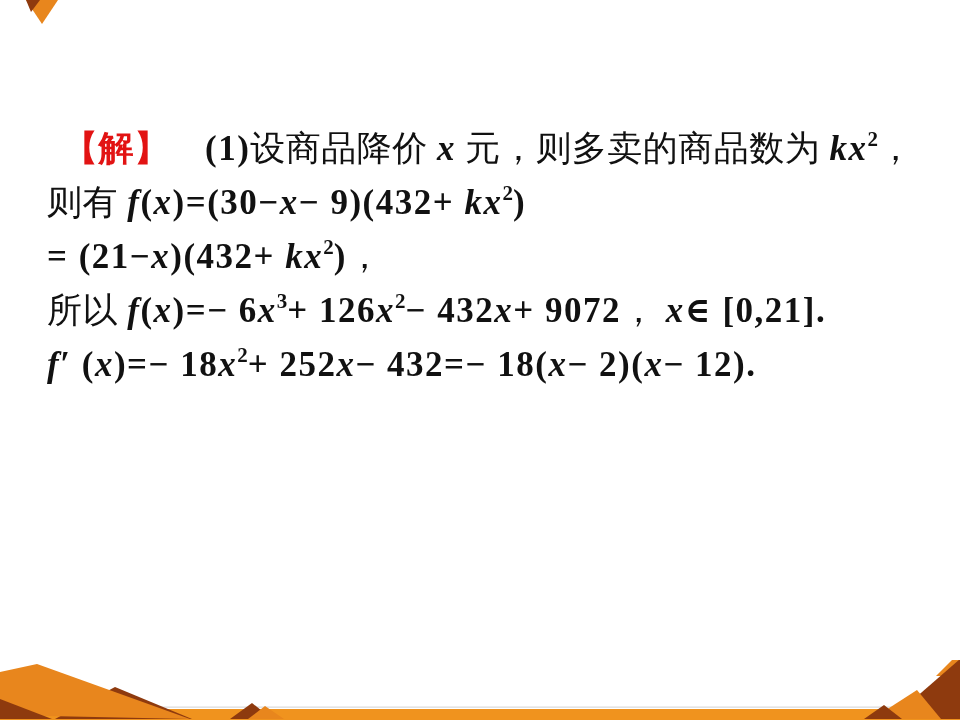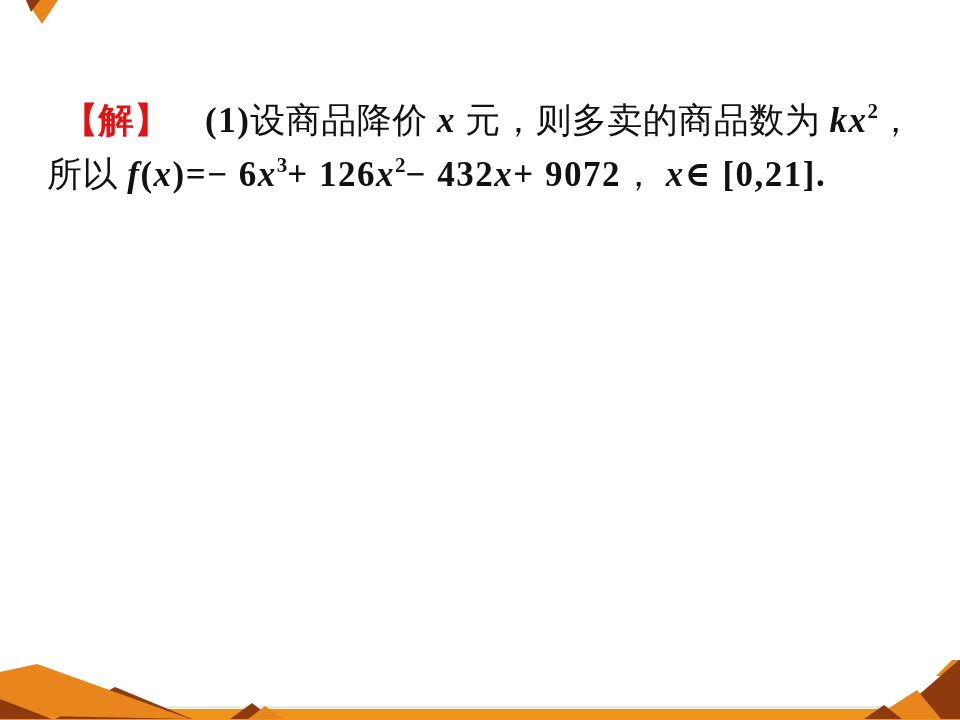--- a/index.html
+++ b/index.html
@@ -9,21 +9,21 @@
     background: #ffffff;
     font-family: "Liberation Serif", "DejaVu Serif", serif;
   }
   .slide { position: absolute; inset: 0; width: 960px; height: 720px; background: #ffffff; }
 
   .text-block { position: absolute; left: 47px; top: 96px; width: 890px; }
   .line {
     font-size: 35px; line-height: 50px; color: #111111;
     white-space: nowrap; letter-spacing: 0.5px;
   }
-  .text-block .line:nth-child(1) { padding-left: 16px; }
+  .text-block .line:nth-child(1) { padding-left: 16px; margin-top: 28px; }
   .text-block .line:nth-child(8) { padding-left: 20px; }
 
   .red { color: #E21313; font-weight: bold; }
   .cn  { font-weight: normal; }
   .m   { font-weight: bold; letter-spacing: 1.5px; }
   .mi  { font-weight: bold; font-style: italic; letter-spacing: 1.5px; }
   .sup { font-weight: bold; font-size: 21px; position: relative; top: -14px; letter-spacing: 0; }
 
   .deco { position: absolute; pointer-events: none; }
   .deco-top-left { left: 0; top: 0; }
@@ -34,21 +34,24 @@
 
 <div class="slide">
 
   <svg class="deco deco-top-left" width="80" height="30" viewBox="0 0 80 30">
     <polygon points="26,0 58,0 42,24" fill="#E8861D"></polygon>
     <polygon points="26,0 40,0 31,12" fill="#8E3A0E"></polygon>
   </svg>
 
   <div class="text-block">
       <div class="line"><span class="red">【解】</span><span class="cn">　</span><span class="m">(1)</span><span class="cn">设商品降价 </span><span class="mi">x</span><span class="cn"> 元，则多卖的商品数为 </span><span class="mi">kx</span><span class="sup">2</span><span class="cn">，</span></div>
+      <div class="line"><span class="cn">则有 </span><span class="mi">f</span><span class="m">(</span><span class="mi">x</span><span class="m">)=(30−</span><span class="mi">x</span><span class="m">− 9)(432+ </span><span class="mi">kx</span><span class="sup">2</span><span class="m">)</span></div>
+      <div class="line"><span class="m">= (21−</span><span class="mi">x</span><span class="m">)(432+ </span><span class="mi">kx</span><span class="sup">2</span><span class="m">)</span><span class="cn">，</span></div>
       <div class="line"><span class="cn">所以 </span><span class="mi">f</span><span class="m">(</span><span class="mi">x</span><span class="m">)=− 6</span><span class="mi">x</span><span class="sup">3</span><span class="m">+ 126</span><span class="mi">x</span><span class="sup">2</span><span class="m">− 432</span><span class="mi">x</span><span class="m">+ 9072</span><span class="cn">， </span><span class="mi">x</span><span class="m">∈ [0,21].</span></div>
+      <div class="line"><span class="mi">f</span><span class="m">′ (</span><span class="mi">x</span><span class="m">)=− 18</span><span class="mi">x</span><span class="sup">2</span><span class="m">+ 252</span><span class="mi">x</span><span class="m">− 432=− 18(</span><span class="mi">x</span><span class="m">− 2)(</span><span class="mi">x</span><span class="m">− 12).</span></div>
     </div>
 
   <svg class="deco deco-bottom" width="960" height="60" viewBox="0 660 960 60">
     <rect x="0" y="706.5" width="960" height="1.3" fill="#DCDCDC"></rect>
     <rect x="0" y="709" width="960" height="11" fill="#F0931E"></rect>
 
     <polygon points="55,719 115,687 192,719" fill="#8E3A0E"></polygon>
     <polygon points="0,715 0,672 37,664 190,719" fill="#E8861D"></polygon>
     <polygon points="0,719 0,699 52,719" fill="#8E3A0E"></polygon>
     <polygon points="230,719 252,703 272,719" fill="#8E3A0E"></polygon>

